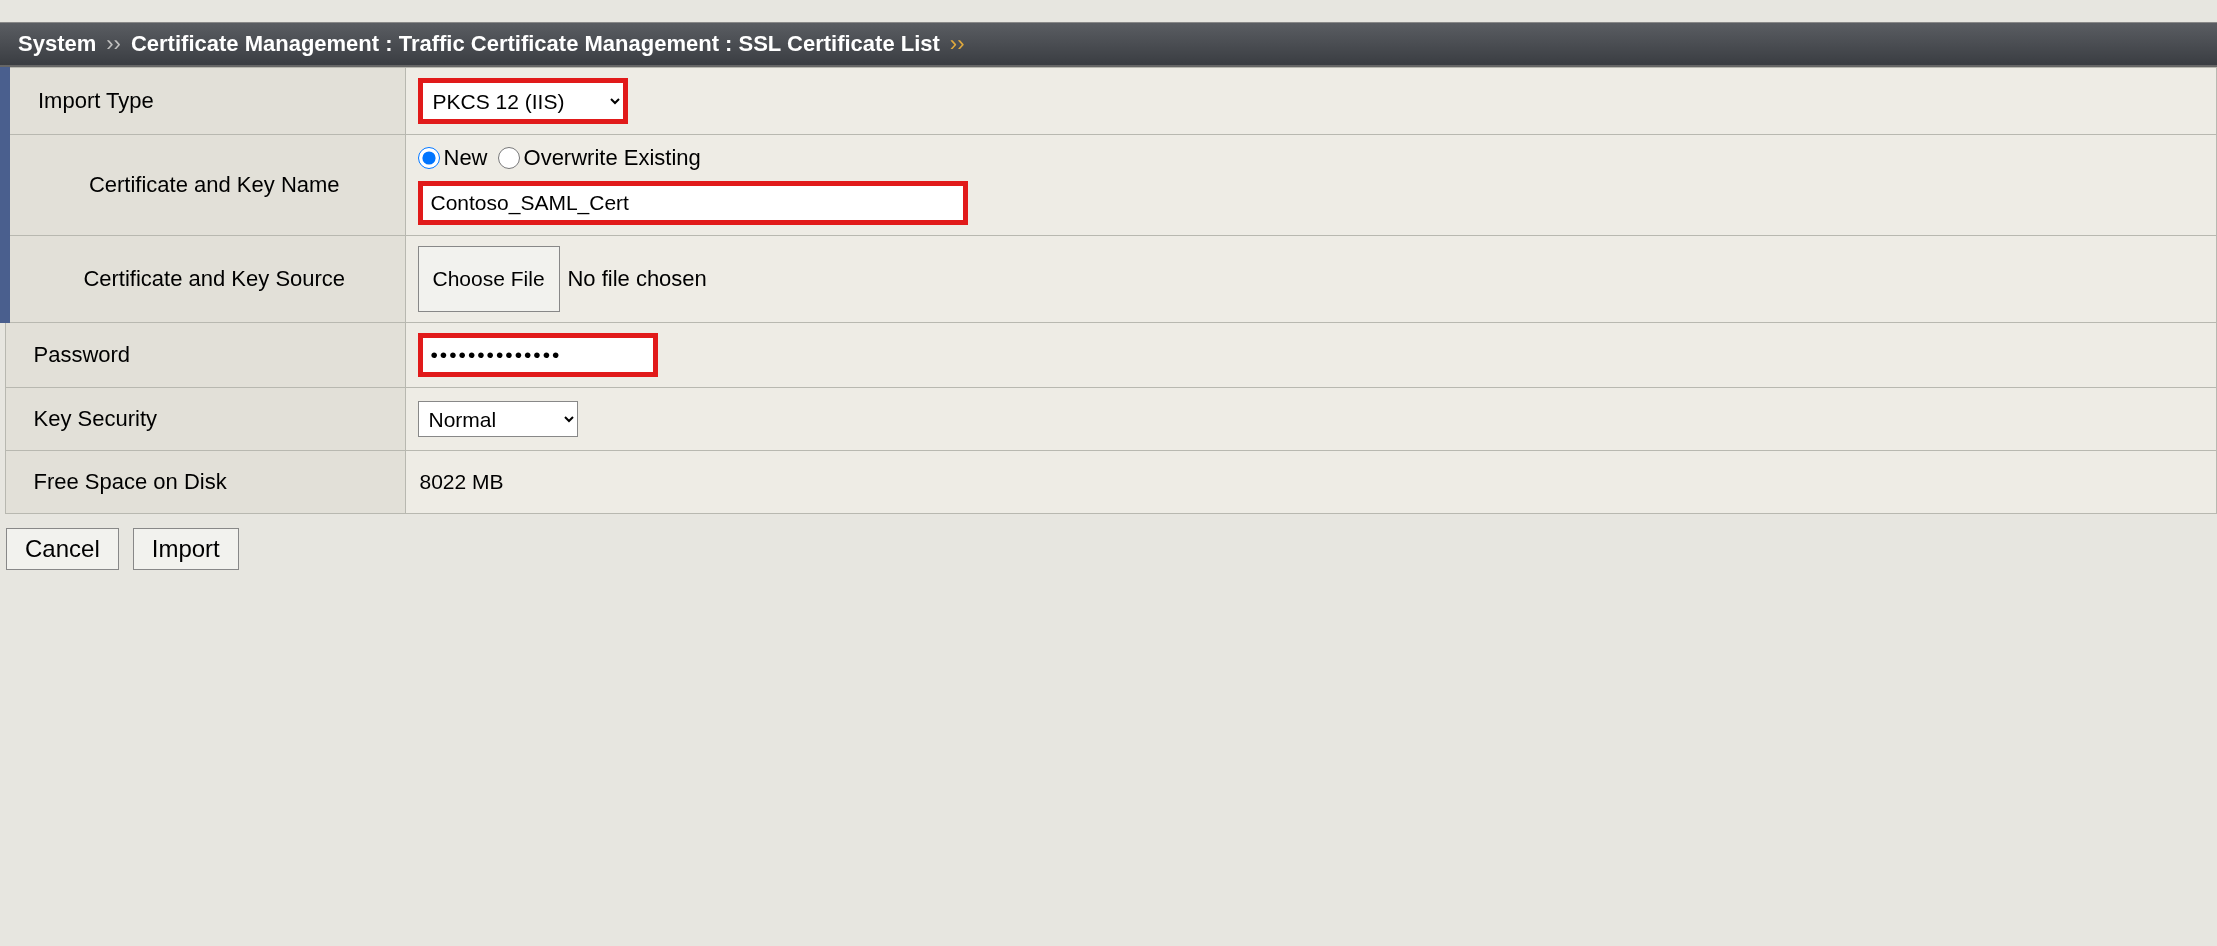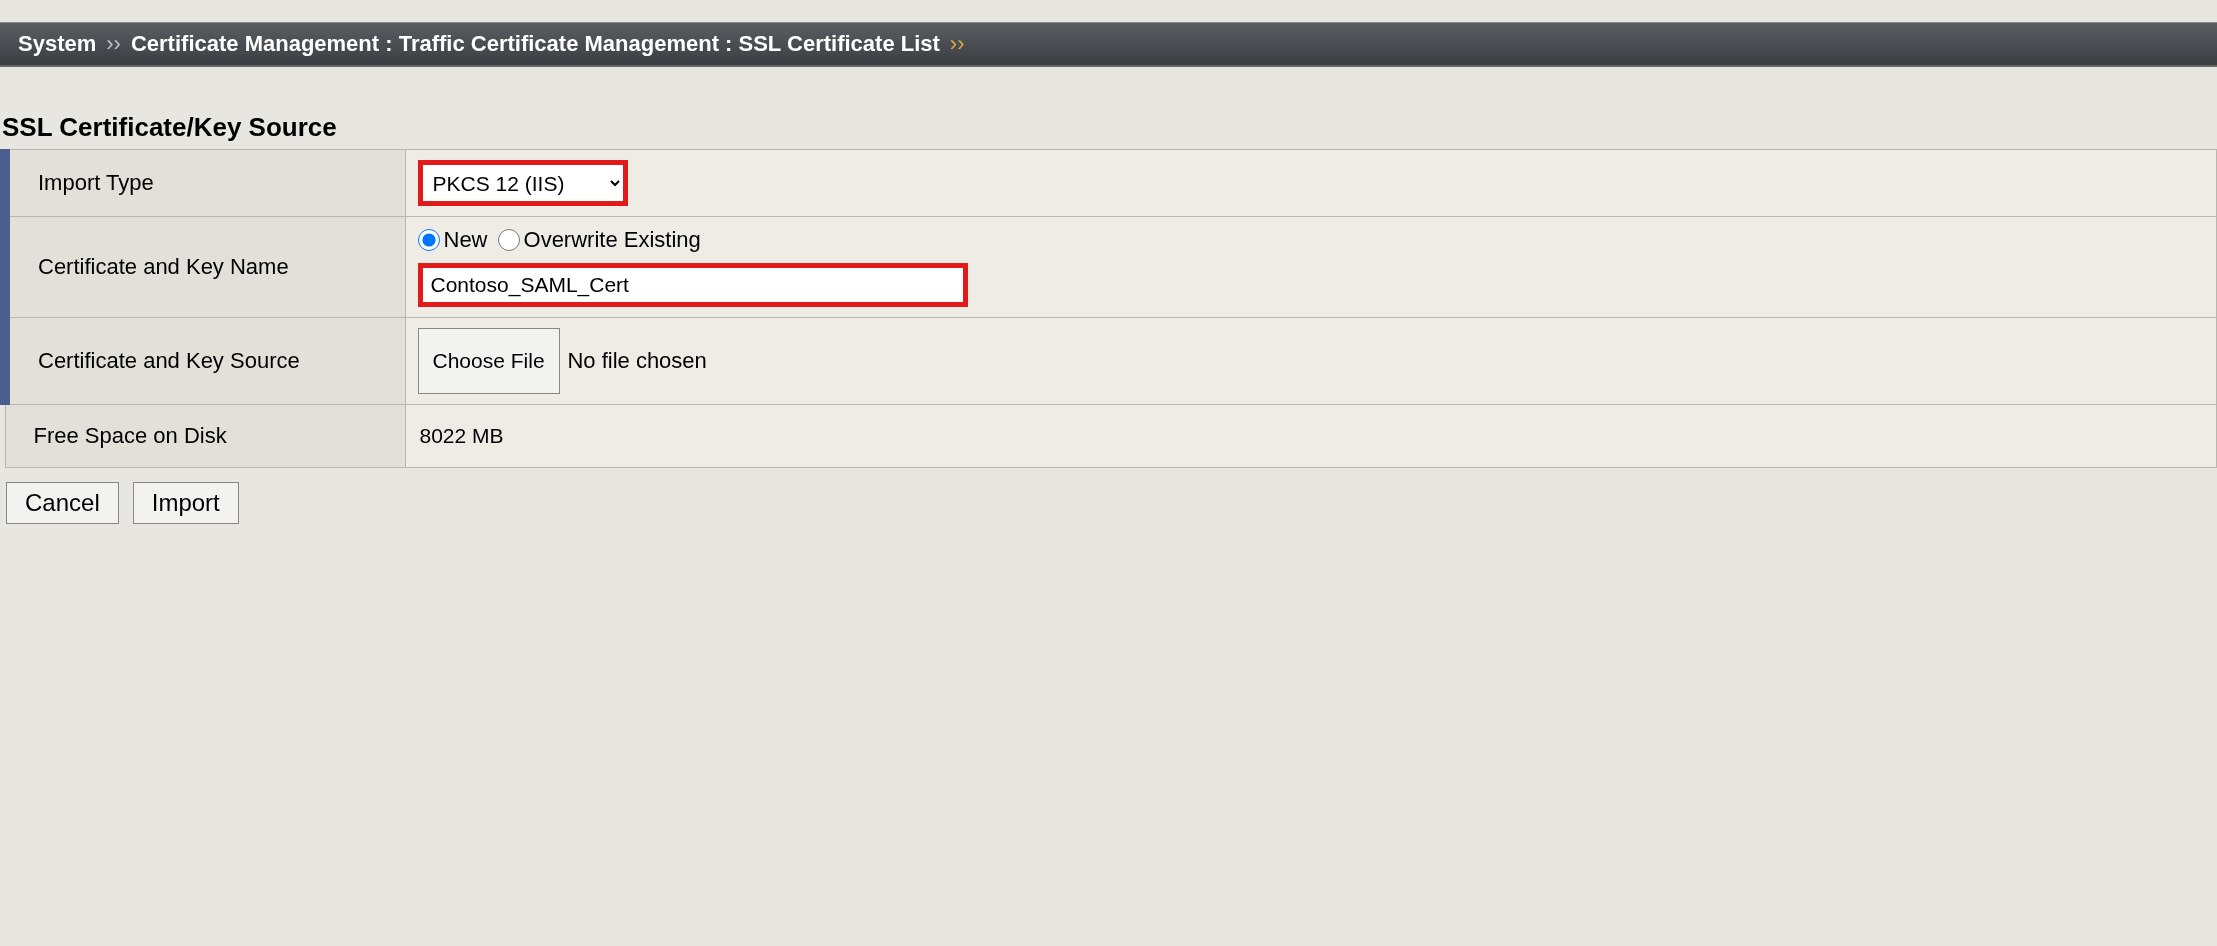--- a/index.html
+++ b/index.html
@@ -69,20 +69,21 @@
       padding: 18px 14px 18px 28px;
       color: #000;
       font-size: 22px;
     }
     .form-table td.value-cell {
       background: #eeece5;
       padding: 10px 12px;
     }
     .accent-left {
       border-left: 10px solid #4a5f8e !important;
+      text-align: center;
     }
     .accent-left-top {
       border-left: 10px solid #4a5f8e !important;
     }
     select {
       font-size: 21px;
       padding: 4px 6px;
       border: 1px solid #888;
       background: #fff;
       height: 36px;
@@ -150,21 +151,20 @@
 <body>
 
 <div class="breadcrumb-bar">
   <span class="bc-link">System</span>
   <span class="bc-sep">››</span>
   <span class="bc-link">Certificate Management : Traffic Certificate Management : SSL Certificate List</span>
   <span class="bc-sep-gold">››</span>
 </div>
 
 <div class="content">
-  <div class="section-title">SSL Certificate/Key Source</div>
 
   <table class="form-table">
     <tbody>
         <tr>
       <td class="label-cell accent-left-top">Import Type</td>
       <td class="value-cell">
         <span class="highlight-box">
           <select style="width:200px;">
             <option>PKCS 12 (IIS)</option>
           </select>
@@ -186,20 +186,36 @@
       </td>
     </tr>
     <tr>
       <td class="label-cell accent-left">Certificate and Key Source</td>
       <td class="value-cell">
         <button class="choose-file-btn">Choose File</button>
         <span class="no-file">No file chosen</span>
       </td>
     </tr>
     <tr>
+      <td class="label-cell">Password</td>
+      <td class="value-cell">
+        <span class="highlight-box">
+          <input type="password" class="password-input" value="••••••••••••••" style="">
+        </span>
+      </td>
+    </tr>
+    <tr>
+      <td class="label-cell">Key Security</td>
+      <td class="value-cell">
+        <select style="width:160px;">
+          <option>Normal</option>
+        </select>
+      </td>
+    </tr>
+    <tr>
       <td class="label-cell">Free Space on Disk</td>
       <td class="value-cell" style="padding-left:14px;">
         <span>8022 MB</span>
       </td>
     </tr>
   </tbody>
     </table>
 
   <div class="button-row">
     <button class="btn">Cancel</button>

